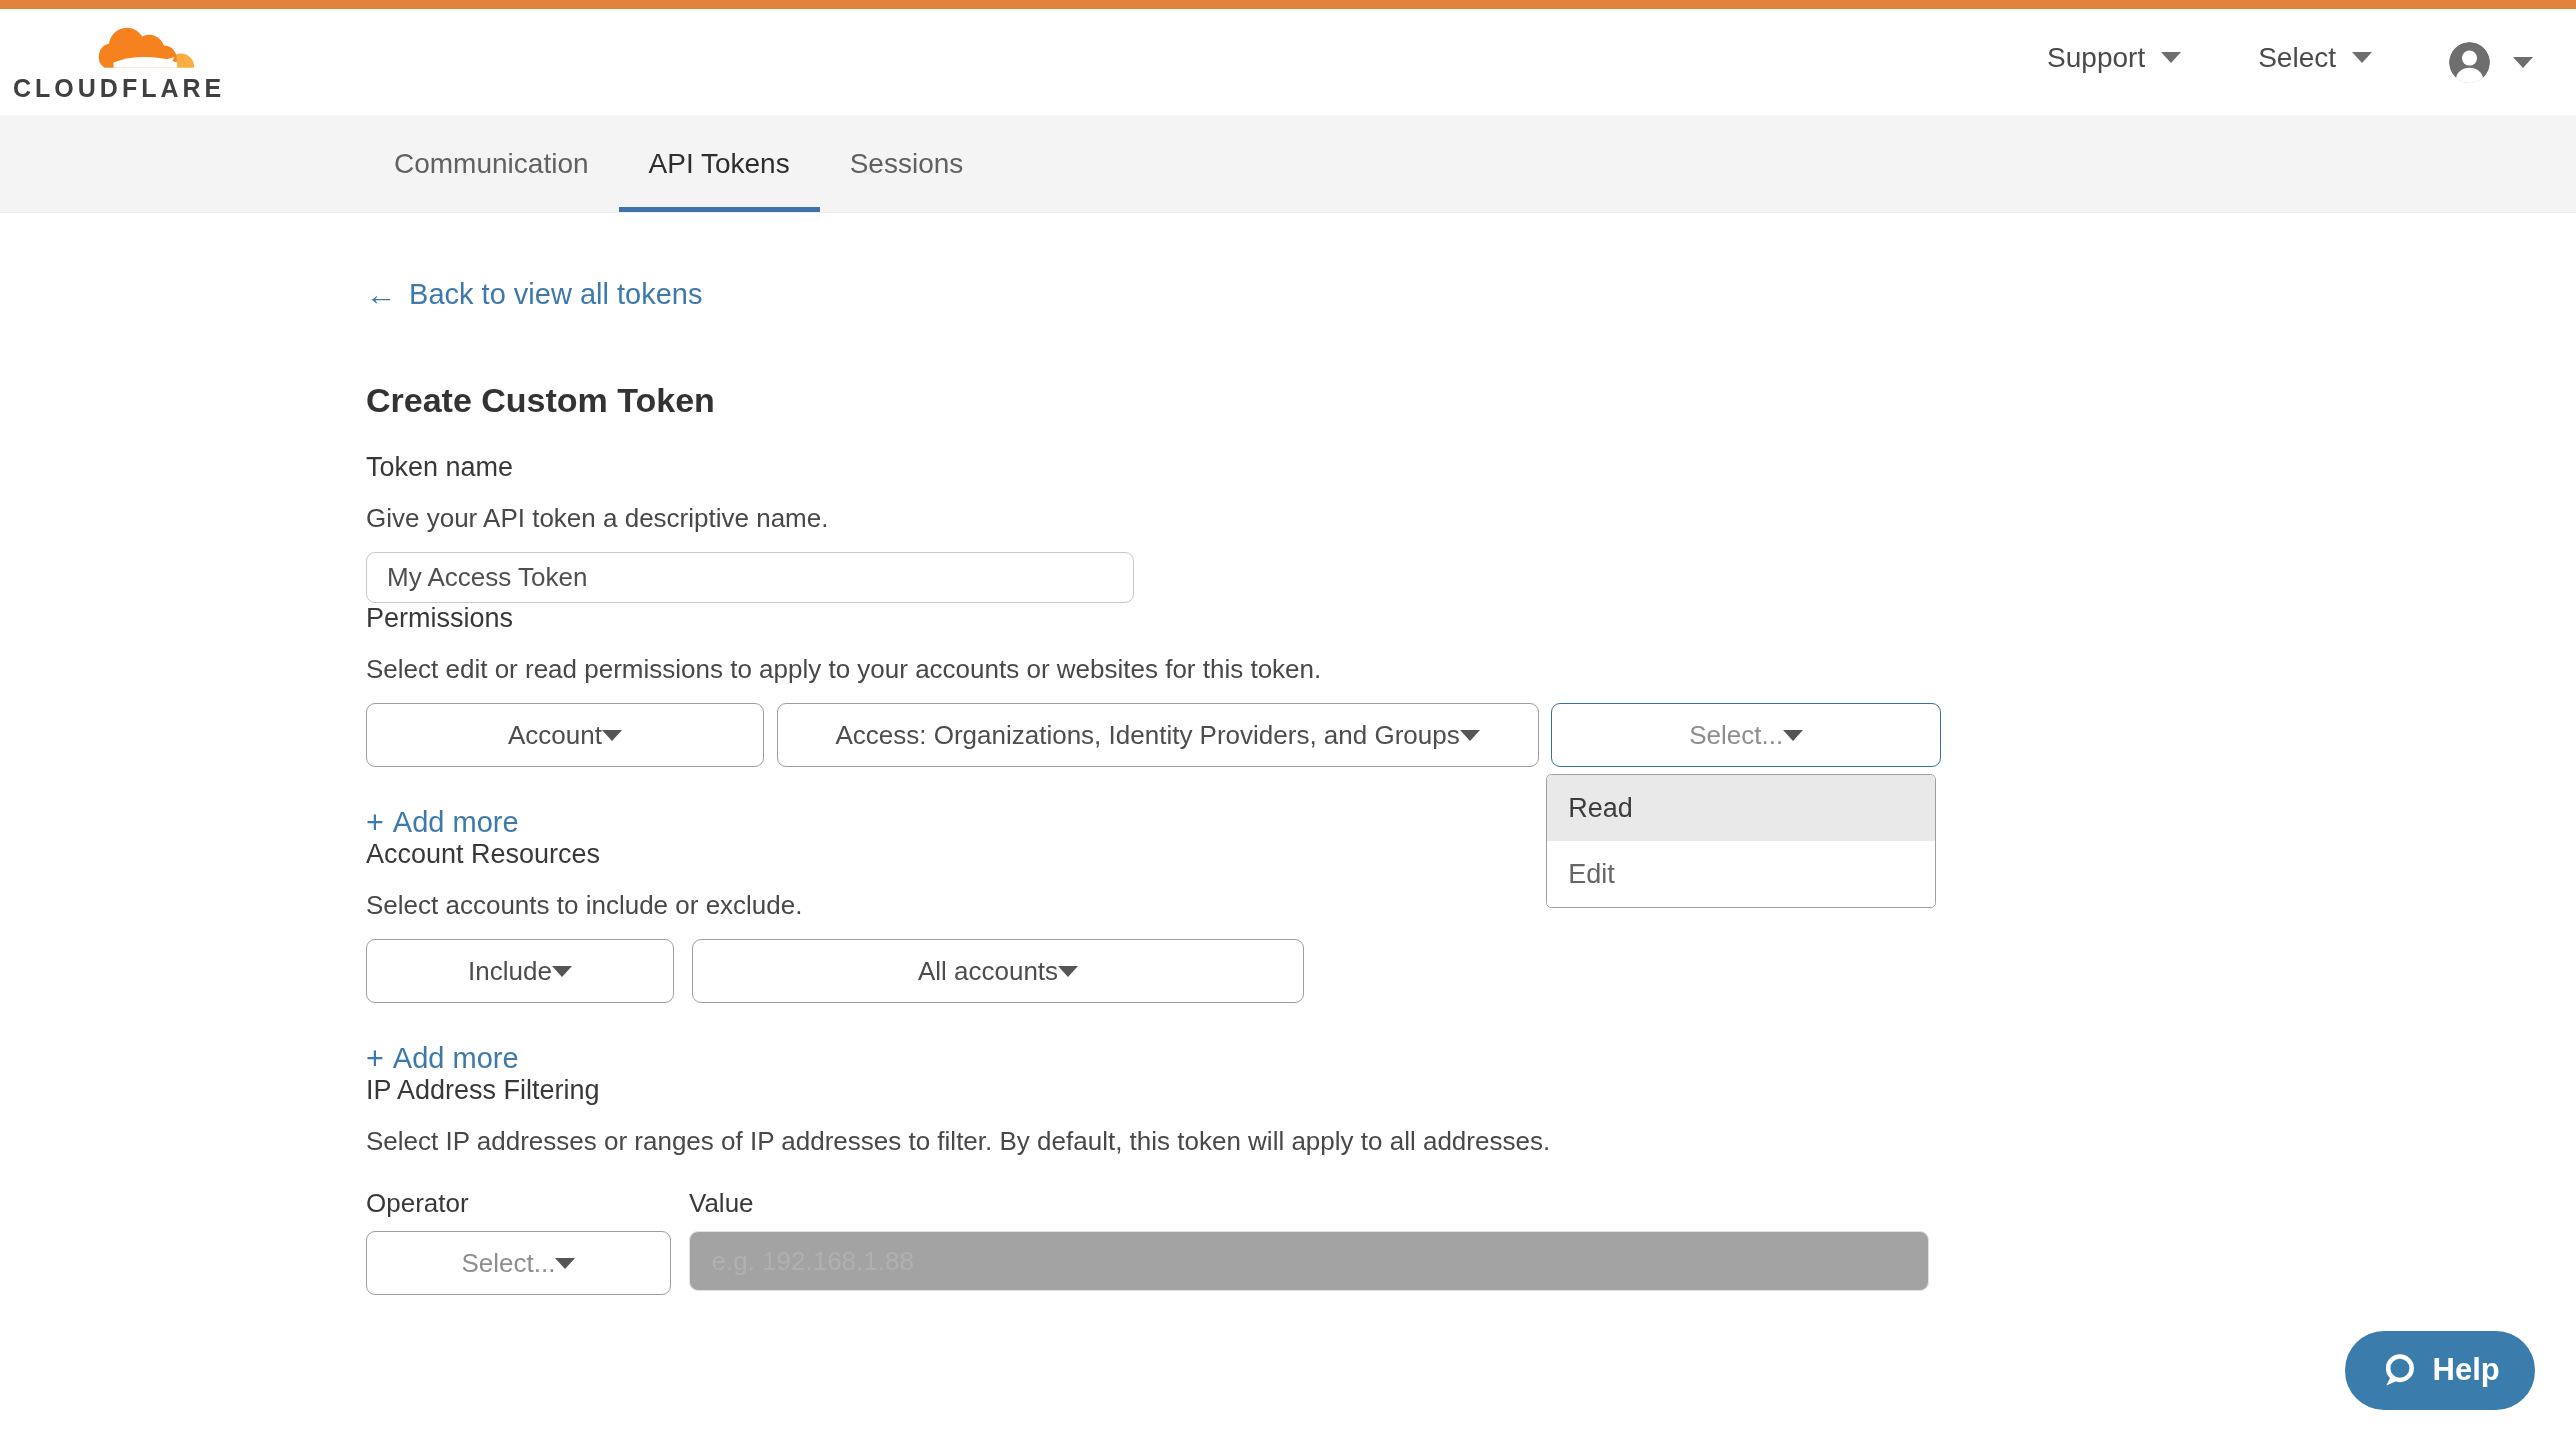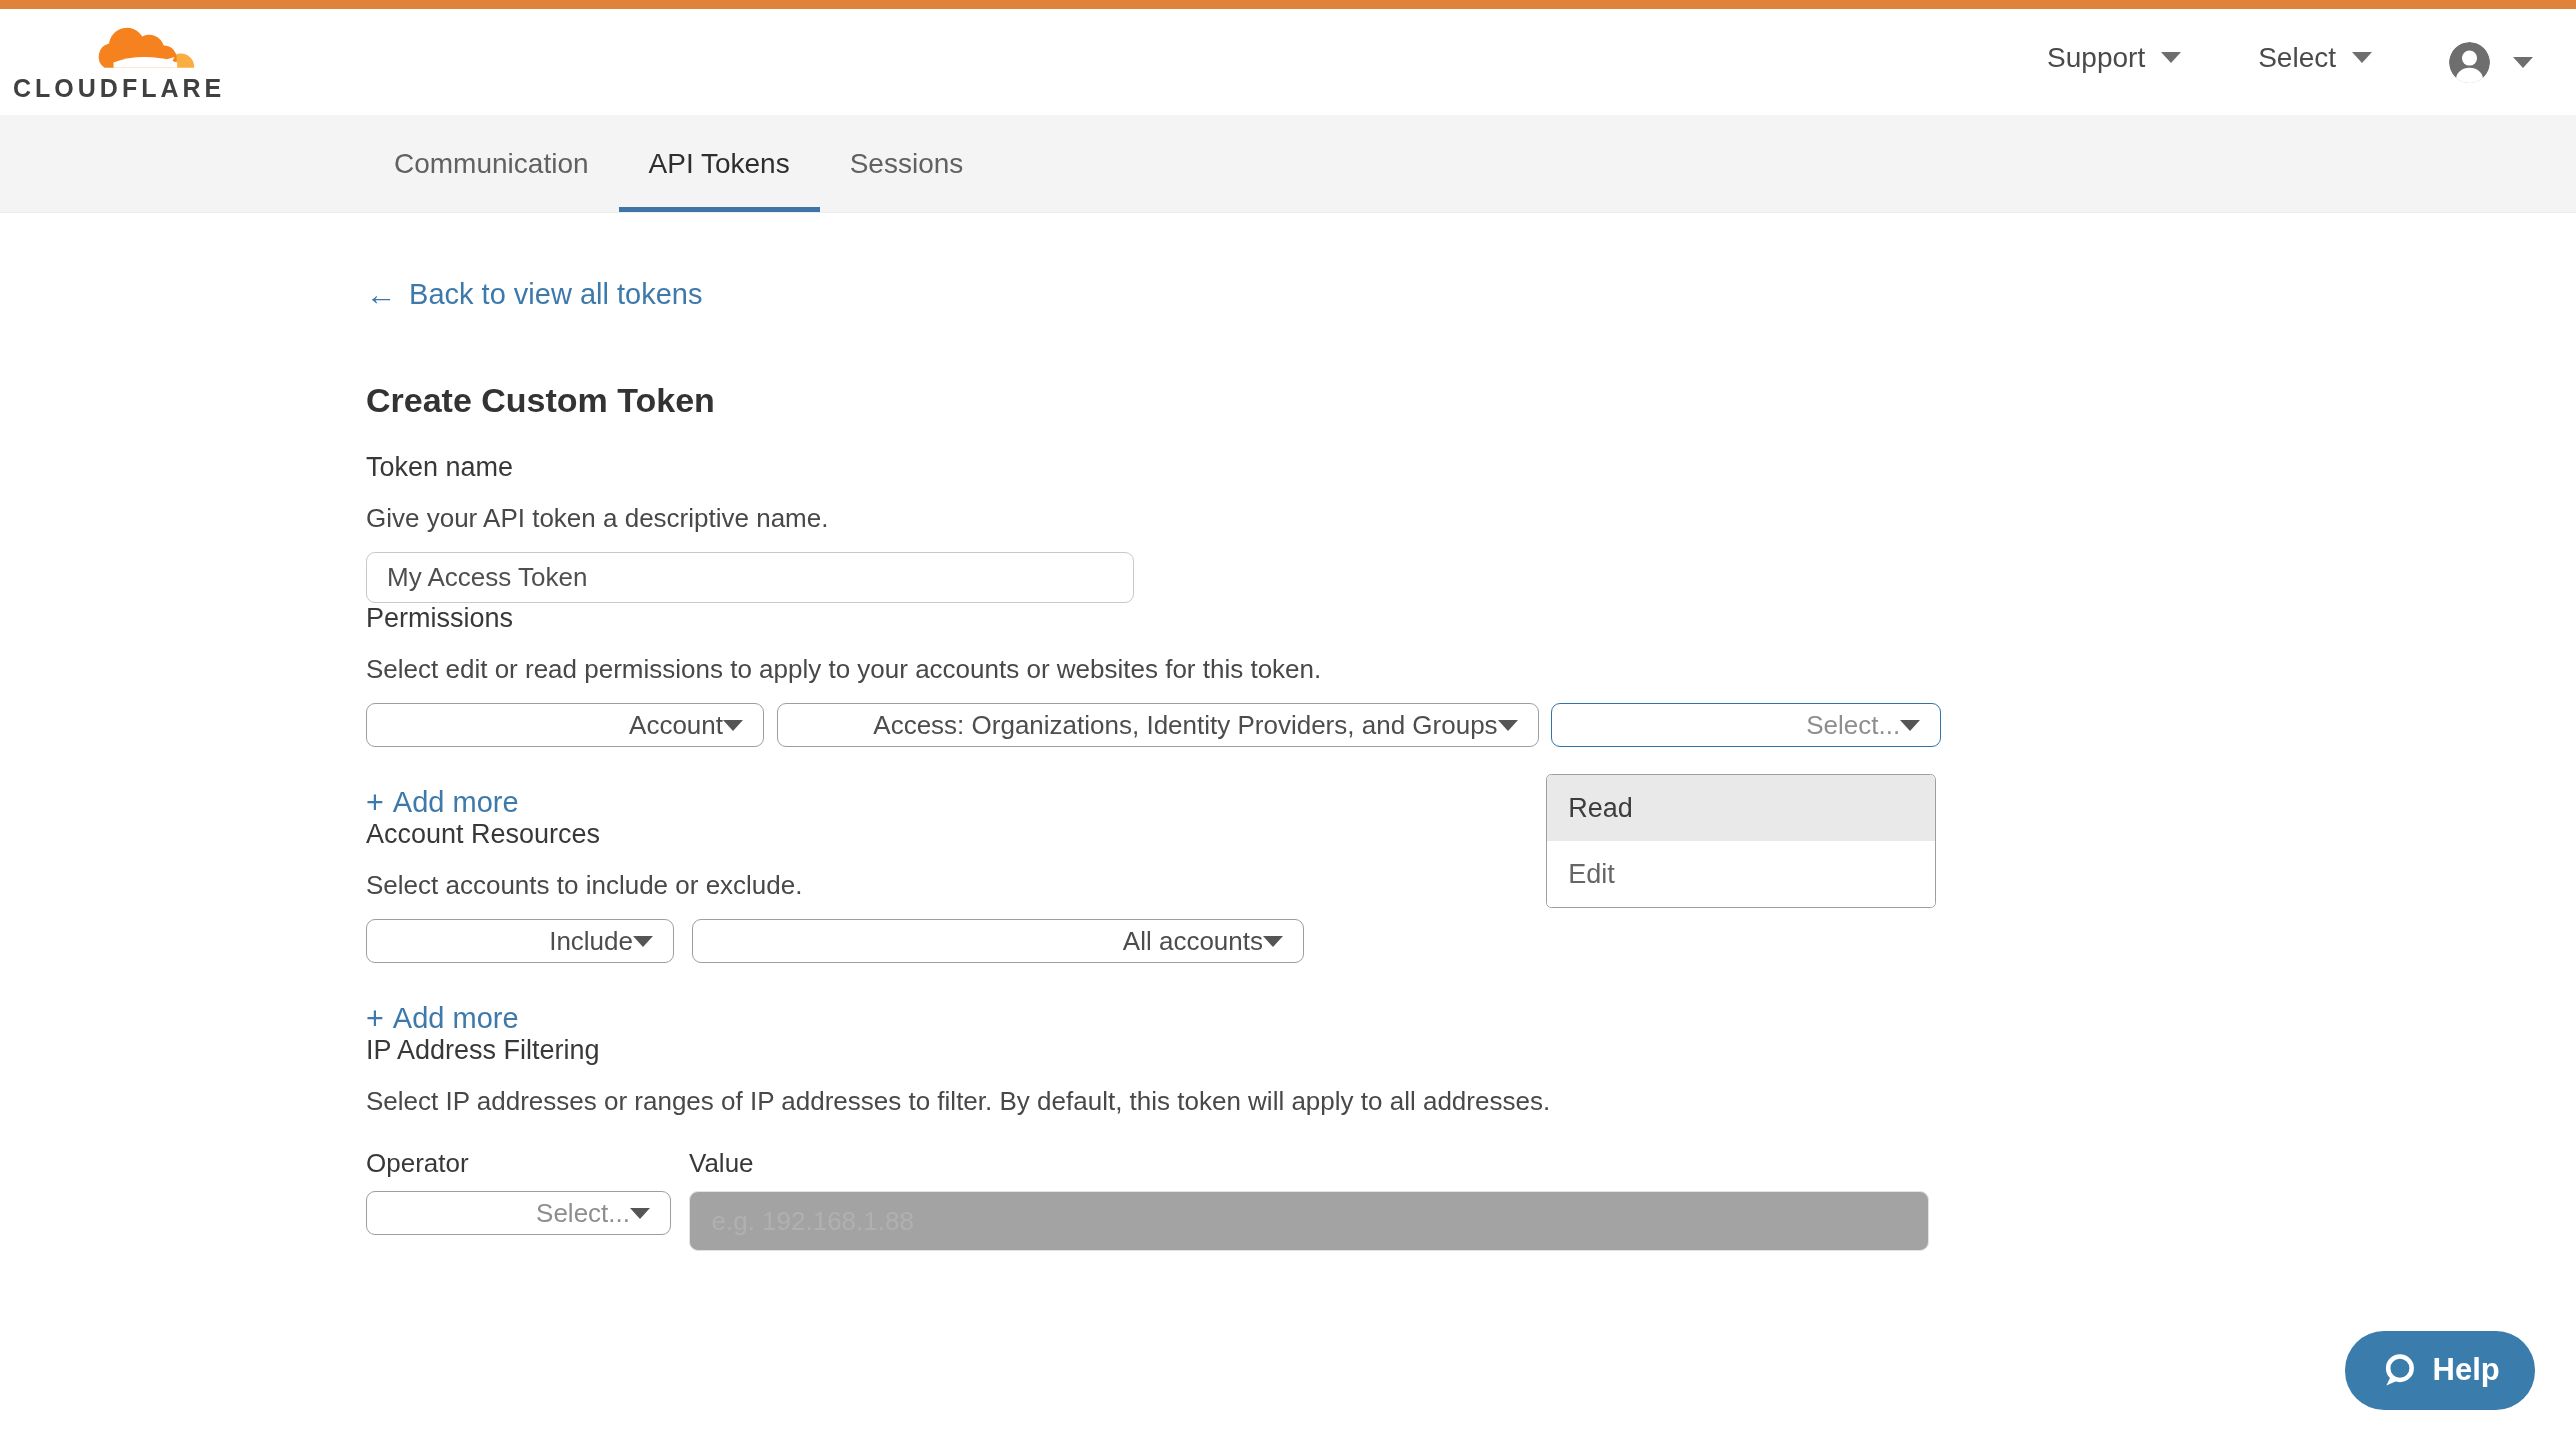--- a/index.html
+++ b/index.html
@@ -118,25 +118,25 @@
   }
 
   .section { margin-top: 0; }
   .section + .section { margin-top: 0; }
   .mt-section { margin-top: 85px; }
 
   .control-row { display: flex; gap: 12.6px; }
   .control-row.gap20 { gap: 18px; }
 
   .select {
-    height: 44px;
+    height: 64px;
     border: 1.8px solid #9e9e9e;
     border-radius: 9px;
     background: #ffffff;
-    display: flex; align-items: center; justify-content: flex-end;
+    display: flex; align-items: center; justify-content: center;
     padding: 0 20px;
     font-size: 26px;
     color: #4d4d4d;
     cursor: pointer;
     position: relative;
   }
   .select .caret { border-top-color: #555; }
   .select.focused { border-color: #3173a8; }
   .select .placeholder { color: #8e8e8e; }
 

